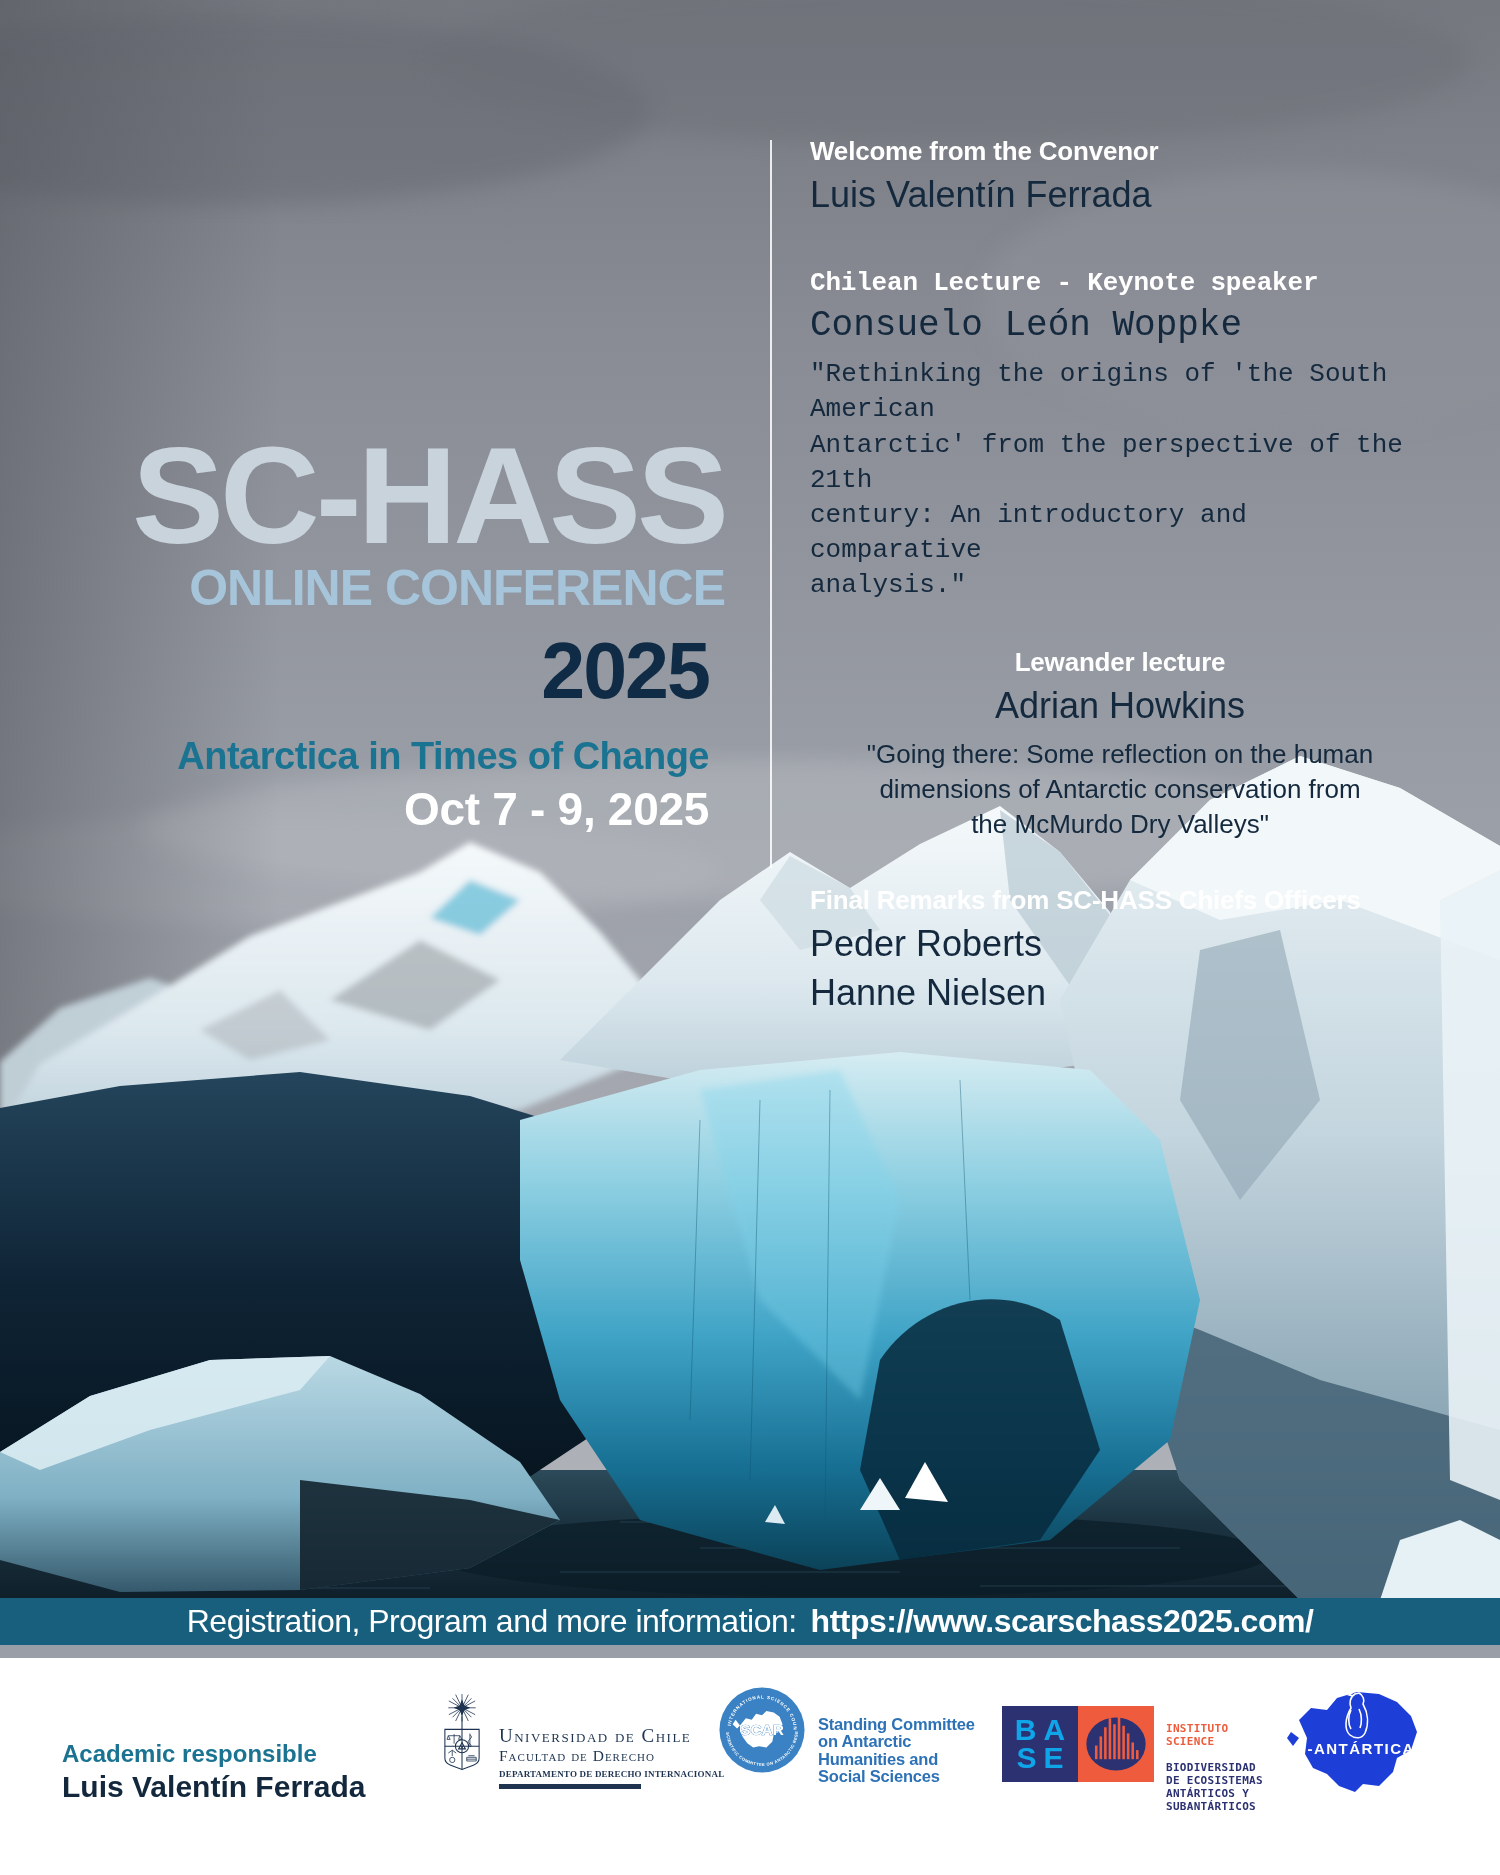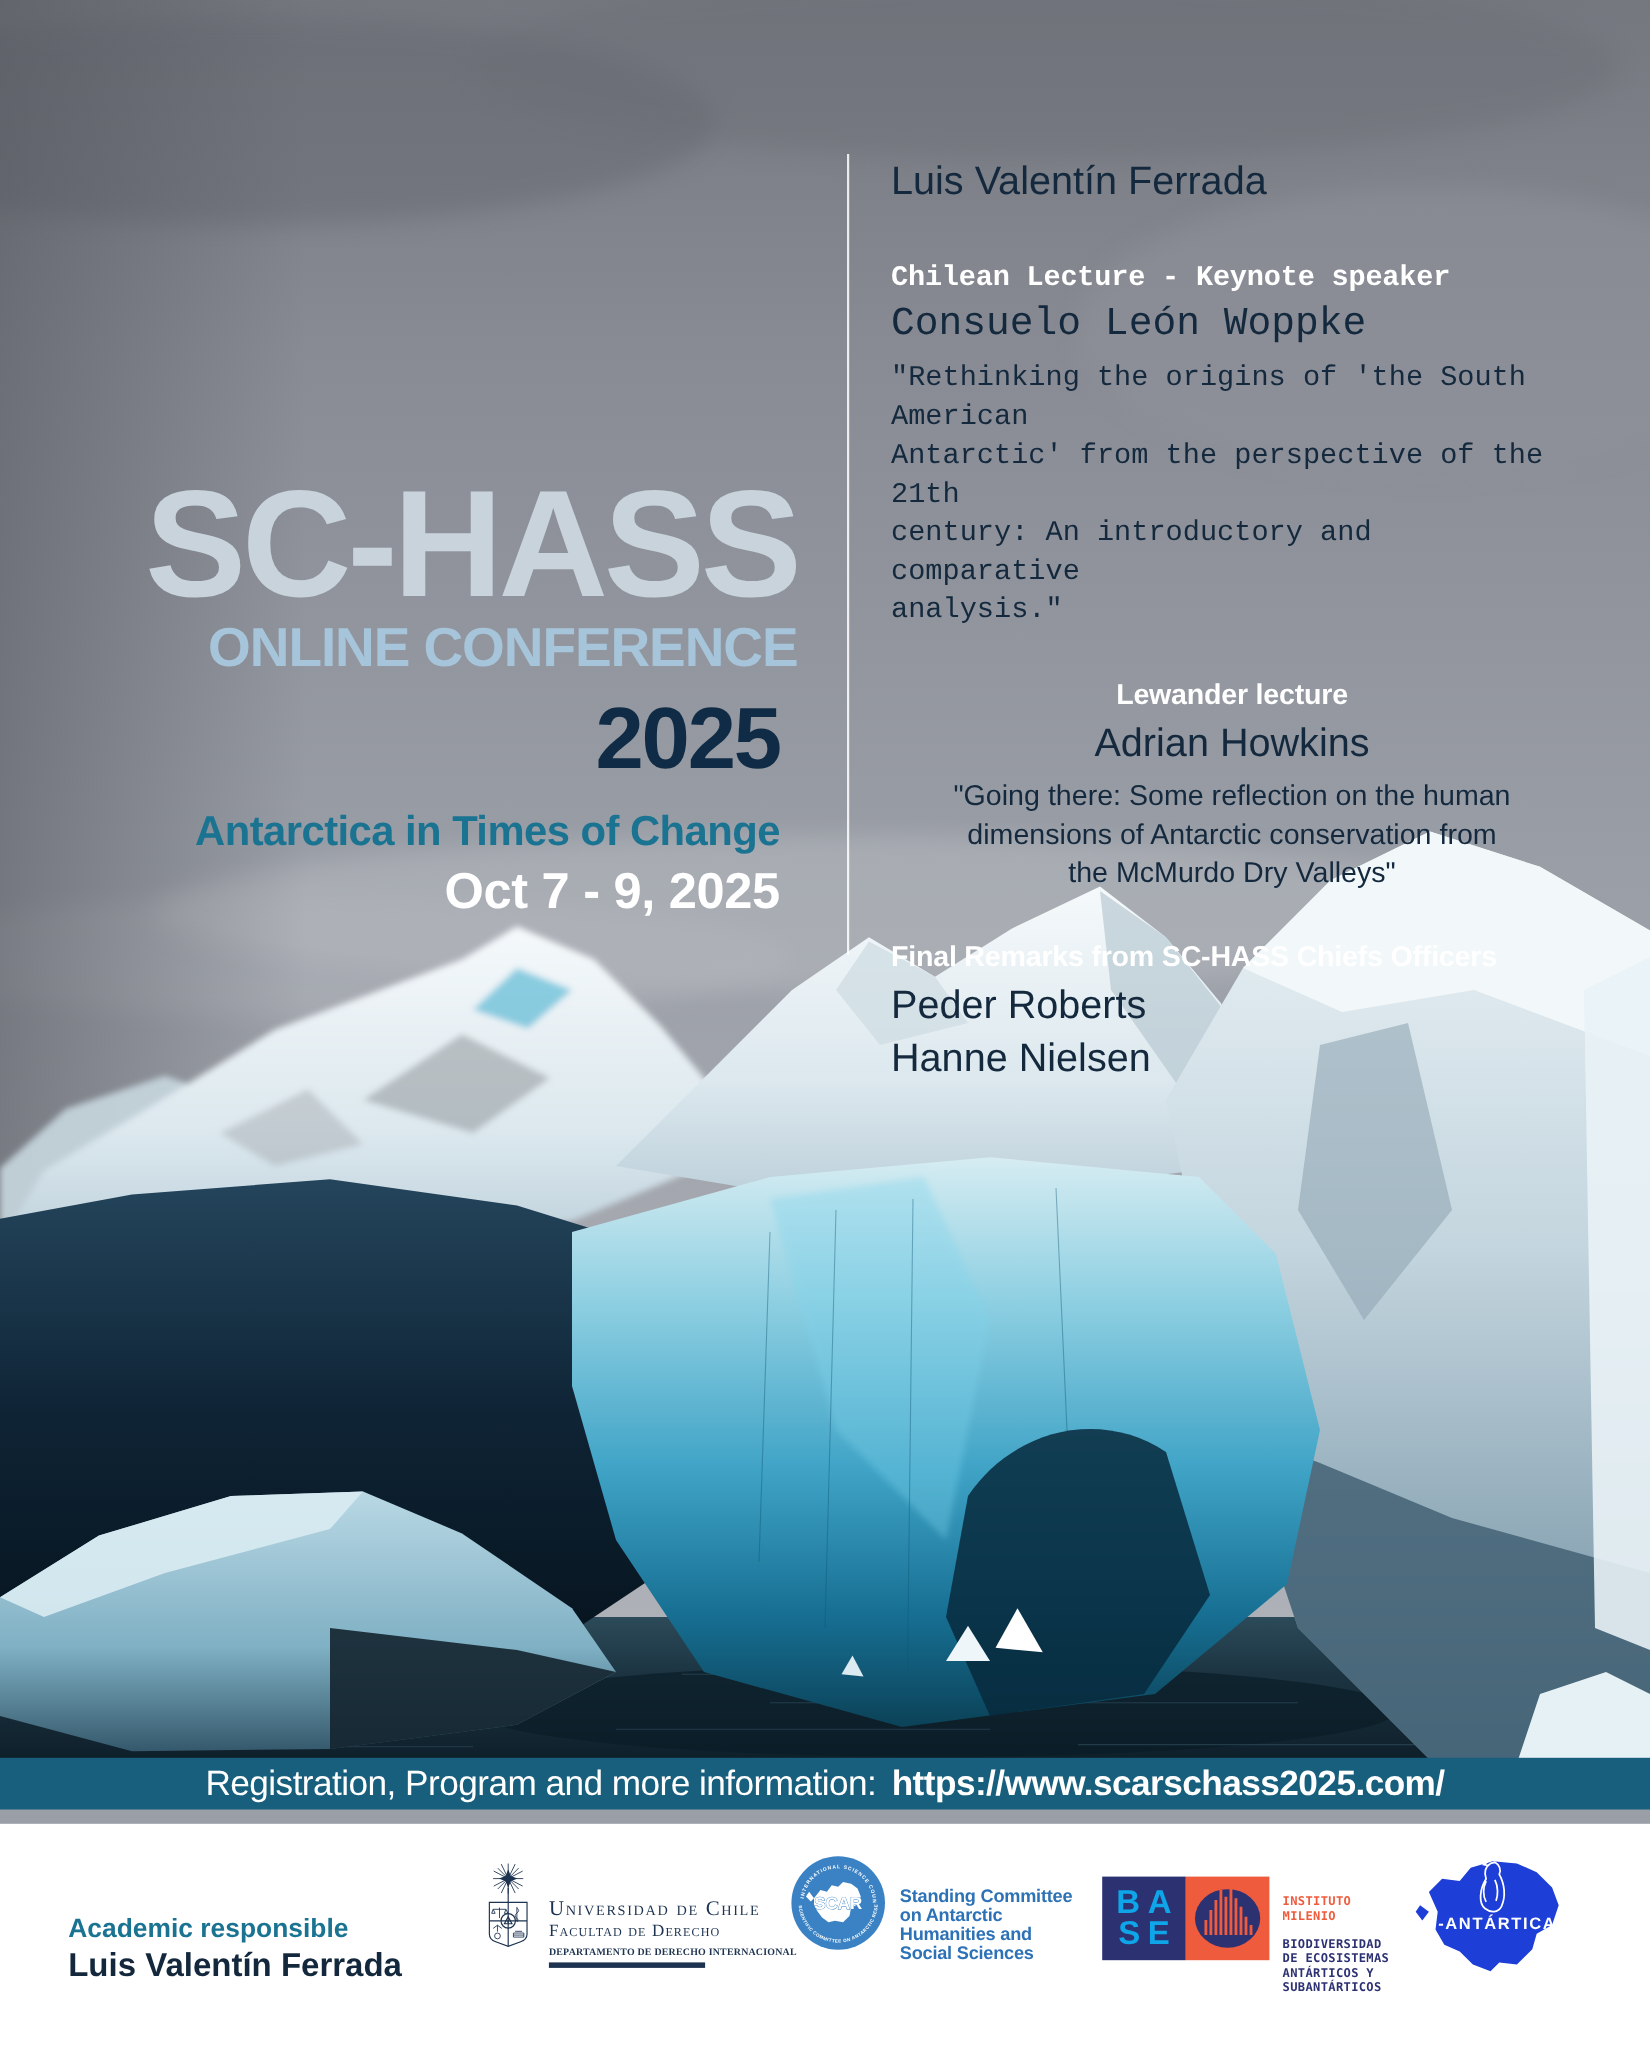--- a/index.html
+++ b/index.html
@@ -235,20 +235,21 @@
   <div class="title-block">
     <div class="main-title">SC-HASS</div>
     <div class="subtitle">ONLINE CONFERENCE</div>
     <div class="year">2025</div>
     <div class="theme">Antarctica in Times of Change</div>
     <div class="dates">Oct 7 - 9, 2025</div>
   </div>
 
   <div class="program">
     <div class="sec1">
+      <div class="prog-heading">Welcome from the Convenor</div>
       <div class="prog-name">Luis Valentín Ferrada</div>
     </div>
     <div class="sec2">
       <div class="prog-heading">Chilean Lecture - Keynote speaker</div>
       <div class="prog-name">Consuelo León Woppke</div>
       <div class="prog-quote">"Rethinking the origins of 'the South American
 Antarctic' from the perspective of the 21th
 century: An introductory and comparative
 analysis."</div>
     </div>
@@ -327,21 +328,21 @@
               <line x1="54" y1="70" x2="54" y2="12"></line>
             <line x1="60" y1="70" x2="60" y2="26"></line>
               <line x1="66" y1="70" x2="66" y2="36"></line>
             <line x1="72" y1="70" x2="72" y2="48"></line>
               <line x1="78" y1="70" x2="78" y2="58"></line>
           </g>
         </svg>
       </div>
       <div class="base-text">
         <div class="base-orange">INSTITUTO
-MILENIO</div>
+SCIENCE</div>
         <div class="base-navy">BIODIVERSIDAD
 DE ECOSISTEMAS
 ANTÁRTICOS Y
 SUBANTÁRTICOS</div>
       </div>
     </div>
 
     <div class="uanta">
       <svg width="140" height="120" viewBox="0 0 140 120">
         <path d="M14,44 l12,-12 16,2 10,-12 20,-6 22,2 18,8 14,14 6,16 -6,18 -14,8 -4,14 -14,14 -16,-2 -8,8 -16,-6 -12,-12 -14,-6 -8,-14 2,-16 Z M6,56 l8,6 -6,8 -6,-8 Z" fill="#1d3fd8"></path>

